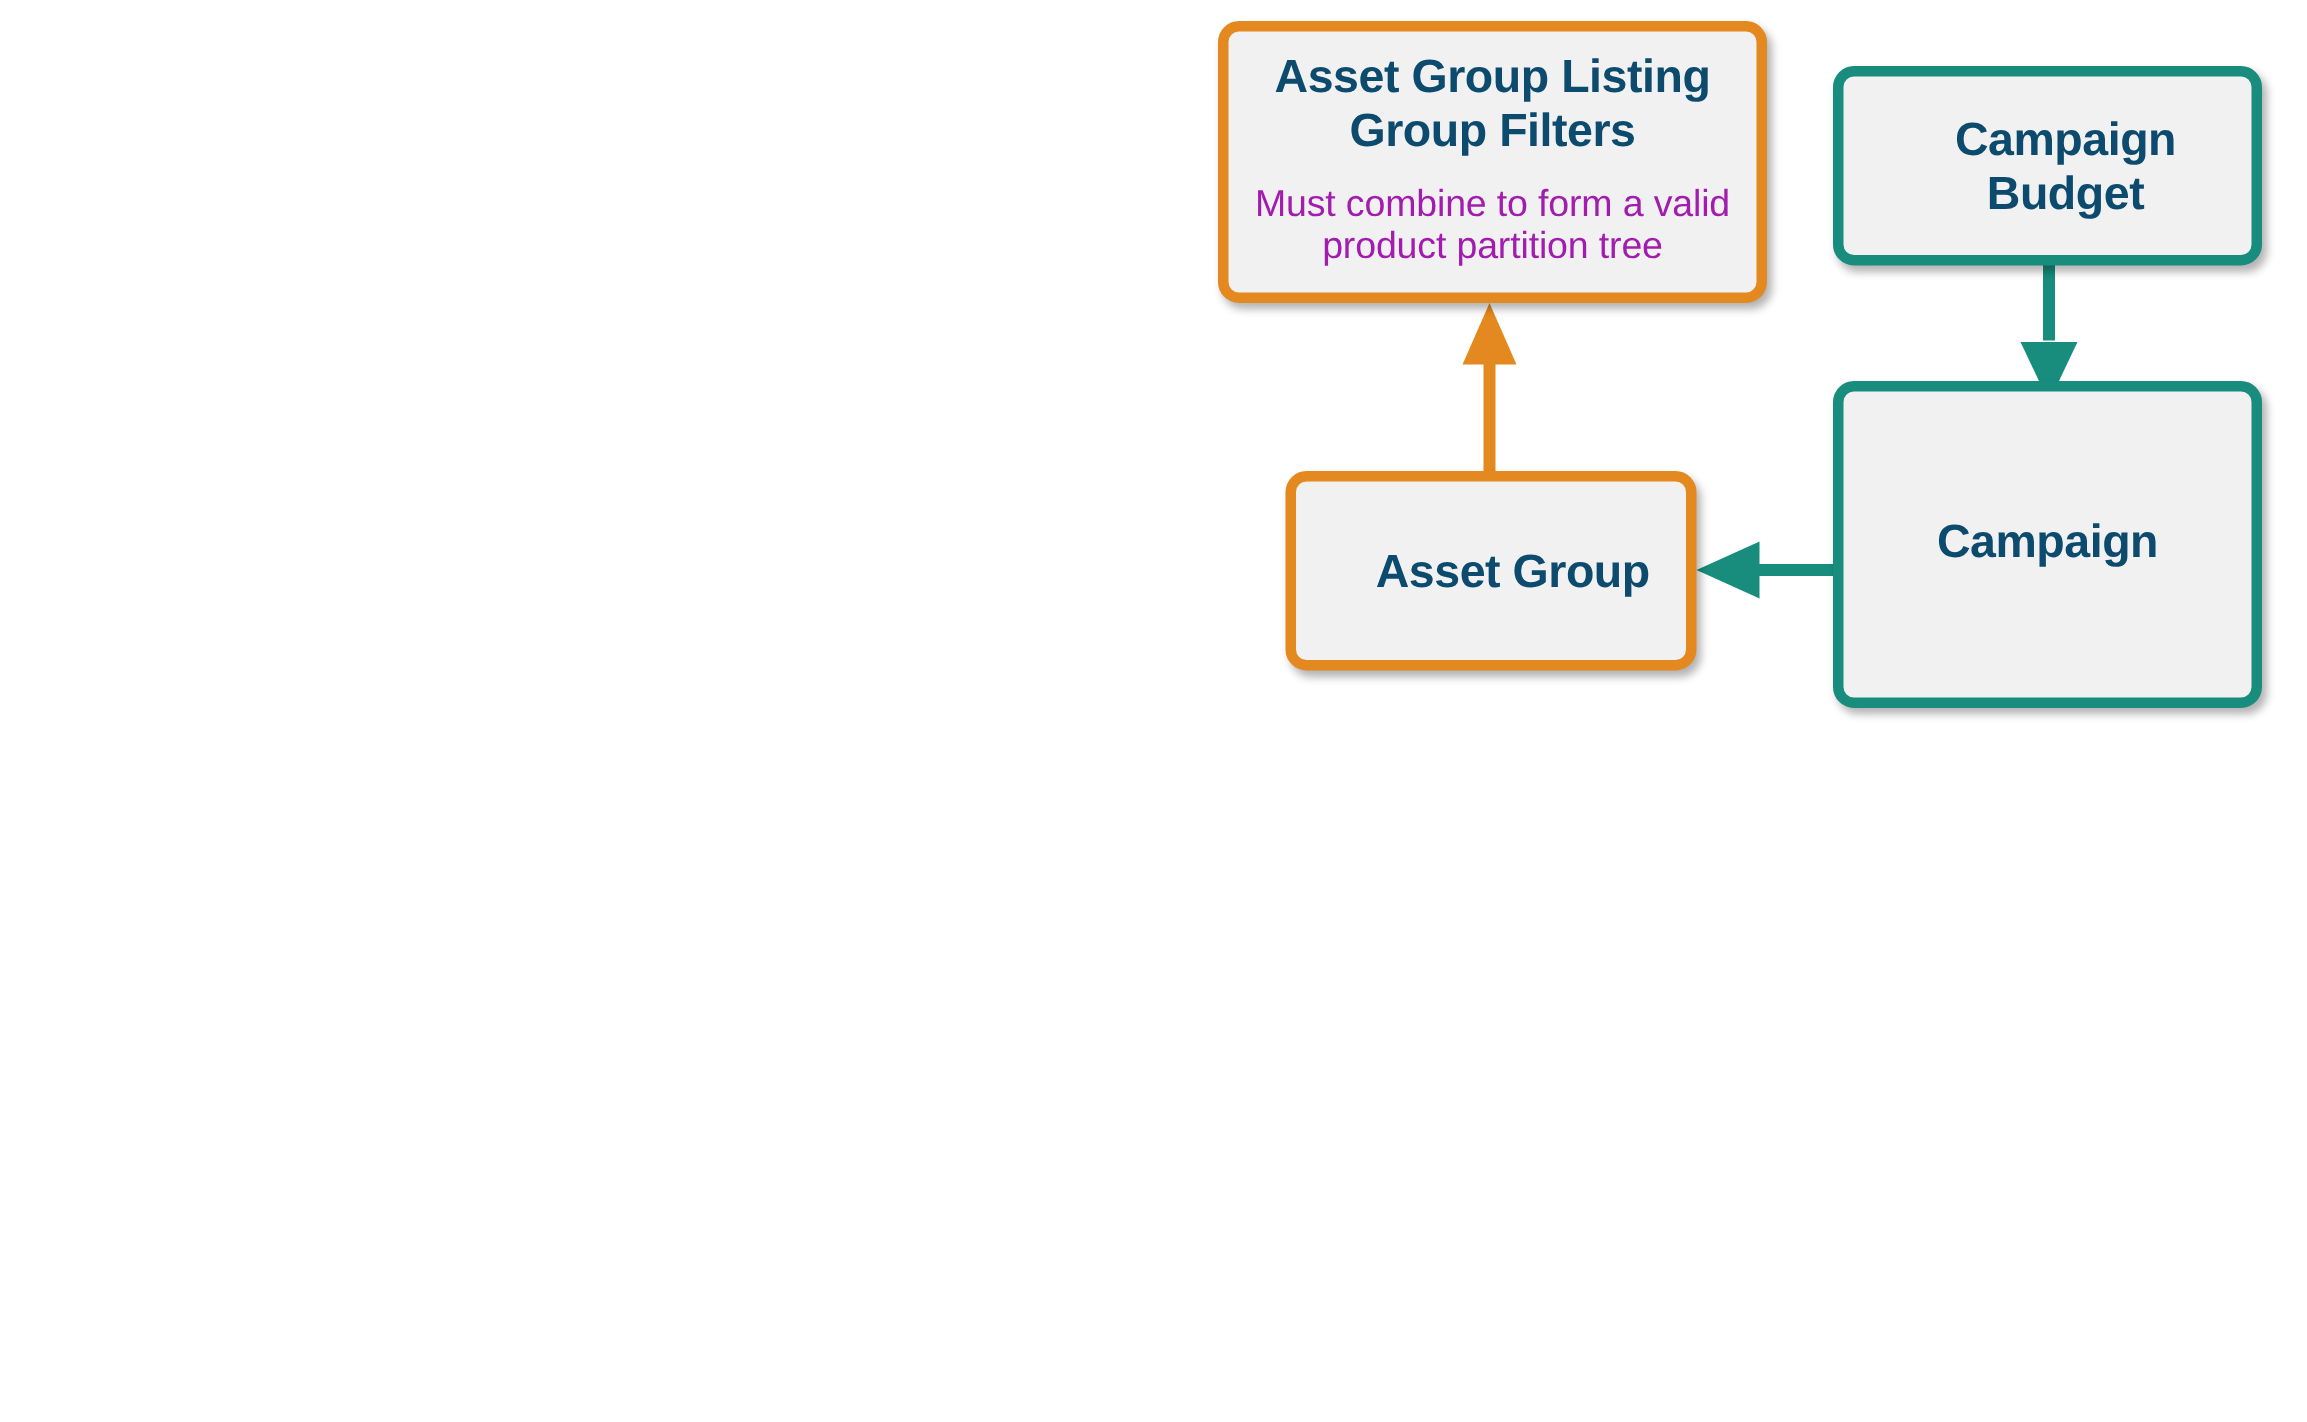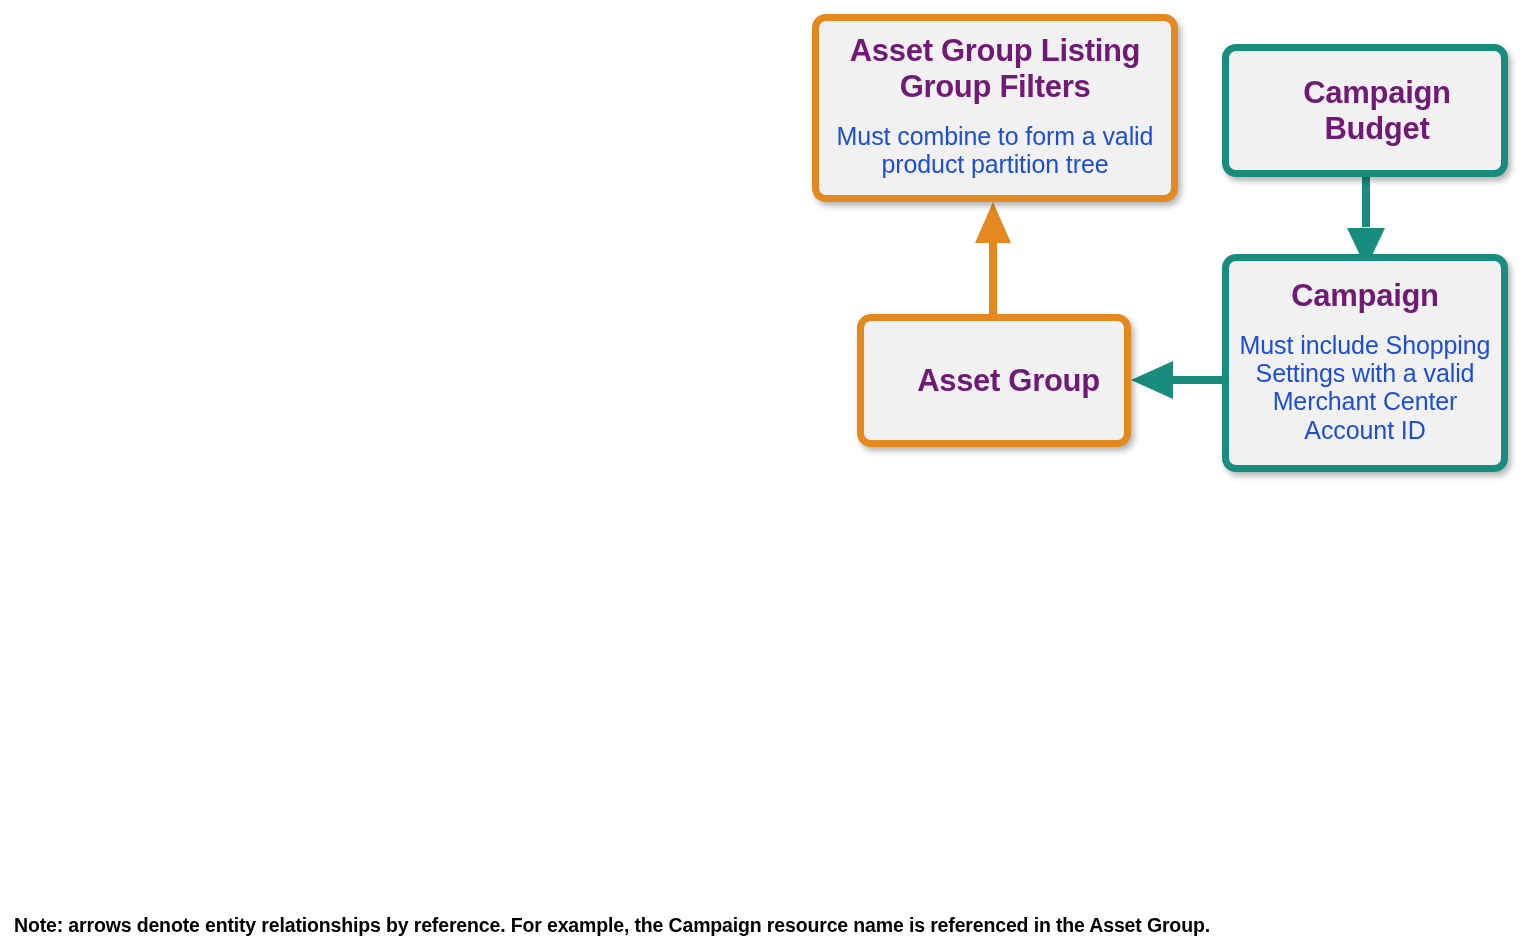--- a/index.html
+++ b/index.html
@@ -36,27 +36,27 @@
     box-shadow: 3px 4px 6px rgba(0,0,0,0.30);
     z-index: 3;
   }
   .node.orange { border: 7px solid #e3891f; padding-left: 29px; }
   .node.teal   { border: 7px solid #188d7e; padding-left: 24px; }
 
   .node-title {
     font-weight: bold;
     font-size: 31px;
     line-height: 1.16;
-    color: #701a75;
+    color: #0c4a6e;
     letter-spacing: -0.3px;
   }
   .node-sub {
     font-size: 25px;
     line-height: 1.13;
-    color: #1d4ed8;
+    color: #a21caf;
     margin-top: 17px;
     letter-spacing: -0.1px;
   }
 
   
   #node-aglgf {
     left: 812px;  top: 14px;
     width: 366px; height: 188px;
     padding: 4px 14px 8px;
   }
@@ -125,18 +125,16 @@
 
   </div>
 
   <div class="node orange compact" id="node-asset-group">
     <div class="node-title">Asset Group</div>
 
   </div>
 
   <div class="node teal" id="node-campaign">
     <div class="node-title">Campaign</div>
-    <div class="node-sub">Must include Shopping Settings with a valid Merchant Center Account ID</div>
   </div>
 
-  <div id="note">Note: arrows denote entity relationships by reference. For example, the Campaign resource name is referenced in the Asset Group.</div>
 
 </div>
 
 </body></html>

